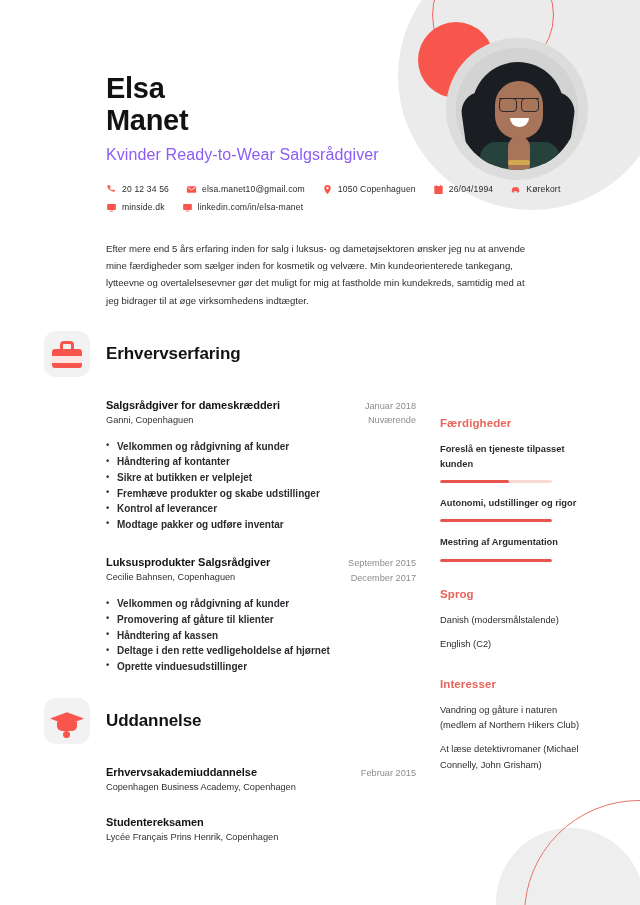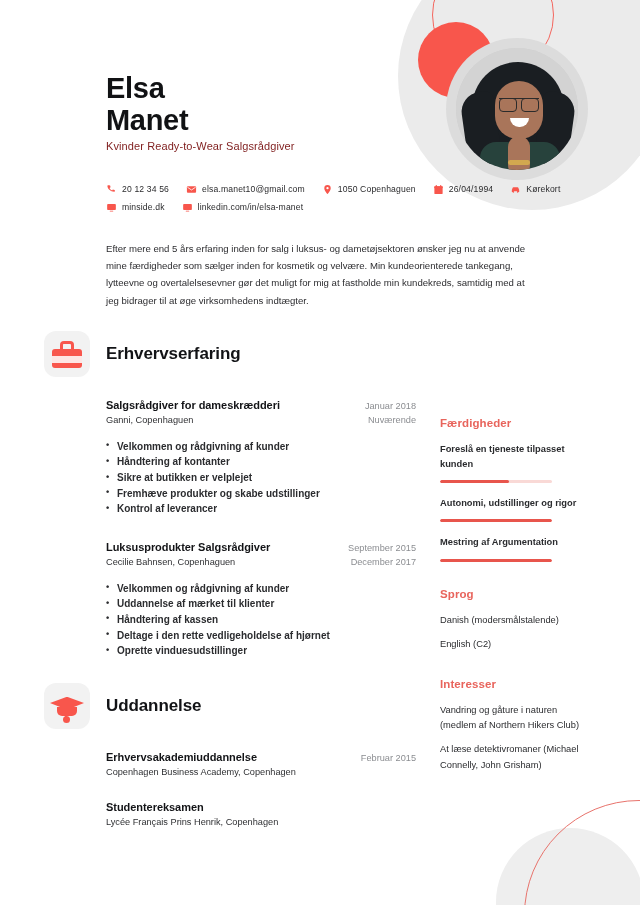--- a/index.html
+++ b/index.html
@@ -92,21 +92,21 @@
     background:#d2a84f; border-radius:3px;
   }
 
   
   #name-block { position:absolute; left:106px; top:72px; }
   #first-name, #last-name {
     font-size:29px; font-weight:bold; letter-spacing:-0.3px;
     line-height:32px; color:#111214;
   }
   #job-title {
-    margin-top:4px; font-size:11px; color:#7f1d1d; letter-spacing:0.1px;
+    margin-top:10px; font-size:16px; color:#8b5cf6; letter-spacing:0.1px;
   }
 
   
   #contact { position:absolute; left:106px; top:184px; width:450px; }
   .c-row { display:flex; align-items:center; flex-wrap:nowrap; margin-bottom:7px; }
   .c-item { display:flex; align-items:flex-start; margin-right:17px; white-space:nowrap; }
   .c-item .c-txt { font-size:8.6px; color:#2a2a2c; letter-spacing:0.15px; }
   .c-ico {
     width:11px; height:11px; margin-right:5px; position:relative;
     display:inline-block; flex:0 0 auto;
@@ -308,36 +308,37 @@
                 <div class="entry-date">Januar 2018</div>
                 <div class="entry-date">Nuværende</div>
               </div>
             </div>
             <ul class="bullets">
               <li>Velkommen og rådgivning af kunder</li>
               <li>Håndtering af kontanter</li>
               <li>Sikre at butikken er velplejet</li>
               <li>Fremhæve produkter og skabe udstillinger</li>
               <li>Kontrol af leverancer</li>
+              <li>Modtage pakker og udføre inventar</li>
             </ul>
           </div>
           <div class="entry">
             <div class="entry-top">
               <div class="entry-left">
                 <div class="entry-title">Luksusprodukter Salgsrådgiver</div>
                 <div class="entry-sub">Cecilie Bahnsen, Copenhaguen</div>
               </div>
               <div class="entry-dates">
                 <div class="entry-date">September 2015</div>
                 <div class="entry-date">December 2017</div>
               </div>
             </div>
             <ul class="bullets">
               <li>Velkommen og rådgivning af kunder</li>
-              <li>Uddannelse af mærket til klienter</li>
+              <li>Promovering af gåture til klienter</li>
               <li>Håndtering af kassen</li>
               <li>Deltage i den rette vedligeholdelse af hjørnet</li>
               <li>Oprette vinduesudstillinger</li>
             </ul>
           </div>
         </div>
 
       <div class="sec-head" style="margin-top:14px">
         <div class="sec-icon">
           <div class="gc-cap"></div>

